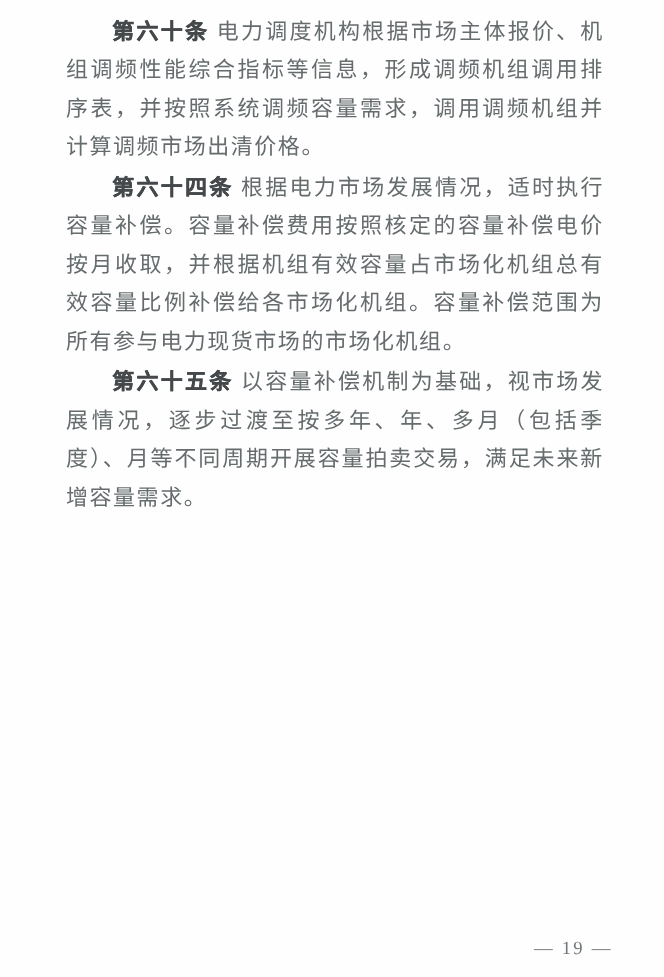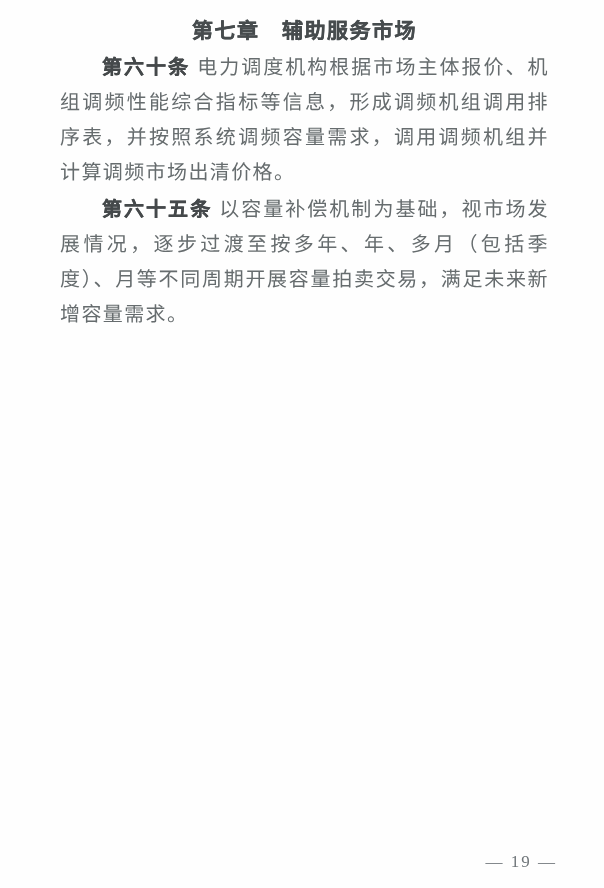--- a/index.html
+++ b/index.html
@@ -62,18 +62,18 @@
     color: #70767a;
     font-family: "Liberation Serif", "DejaVu Serif", serif;
     text-align: right;
   }
 </style>
 </head>
 <body>
 
 <div class="page">
   <main class="doc-body">
-      <h2 class="chapter-heading">第七章　辅助服务市场</h2>
       <p class="article"><span class="article-label">第六十条</span><span class="article-text">电力调度机构根据市场主体报价、机组调频性能综合指标等信息，形成调频机组调用排序表，并按照系统调频容量需求，调用调频机组并计算调频市场出清价格。</span></p>
+      <p class="article"><span class="article-label">第六十四条</span><span class="article-text">根据电力市场发展情况，适时执行容量补偿。容量补偿费用按照核定的容量补偿电价按月收取，并根据机组有效容量占市场化机组总有效容量比例补偿给各市场化机组。容量补偿范围为所有参与电力现货市场的市场化机组。</span></p>
       <p class="article"><span class="article-label">第六十五条</span><span class="article-text">以容量补偿机制为基础，视市场发展情况，逐步过渡至按多年、年、多月（包括季度）、月等不同周期开展容量拍卖交易，满足未来新增容量需求。</span></p>
     </main>
   <div class="page-number">— 19 —</div>
 </div>
 
 </body></html>

